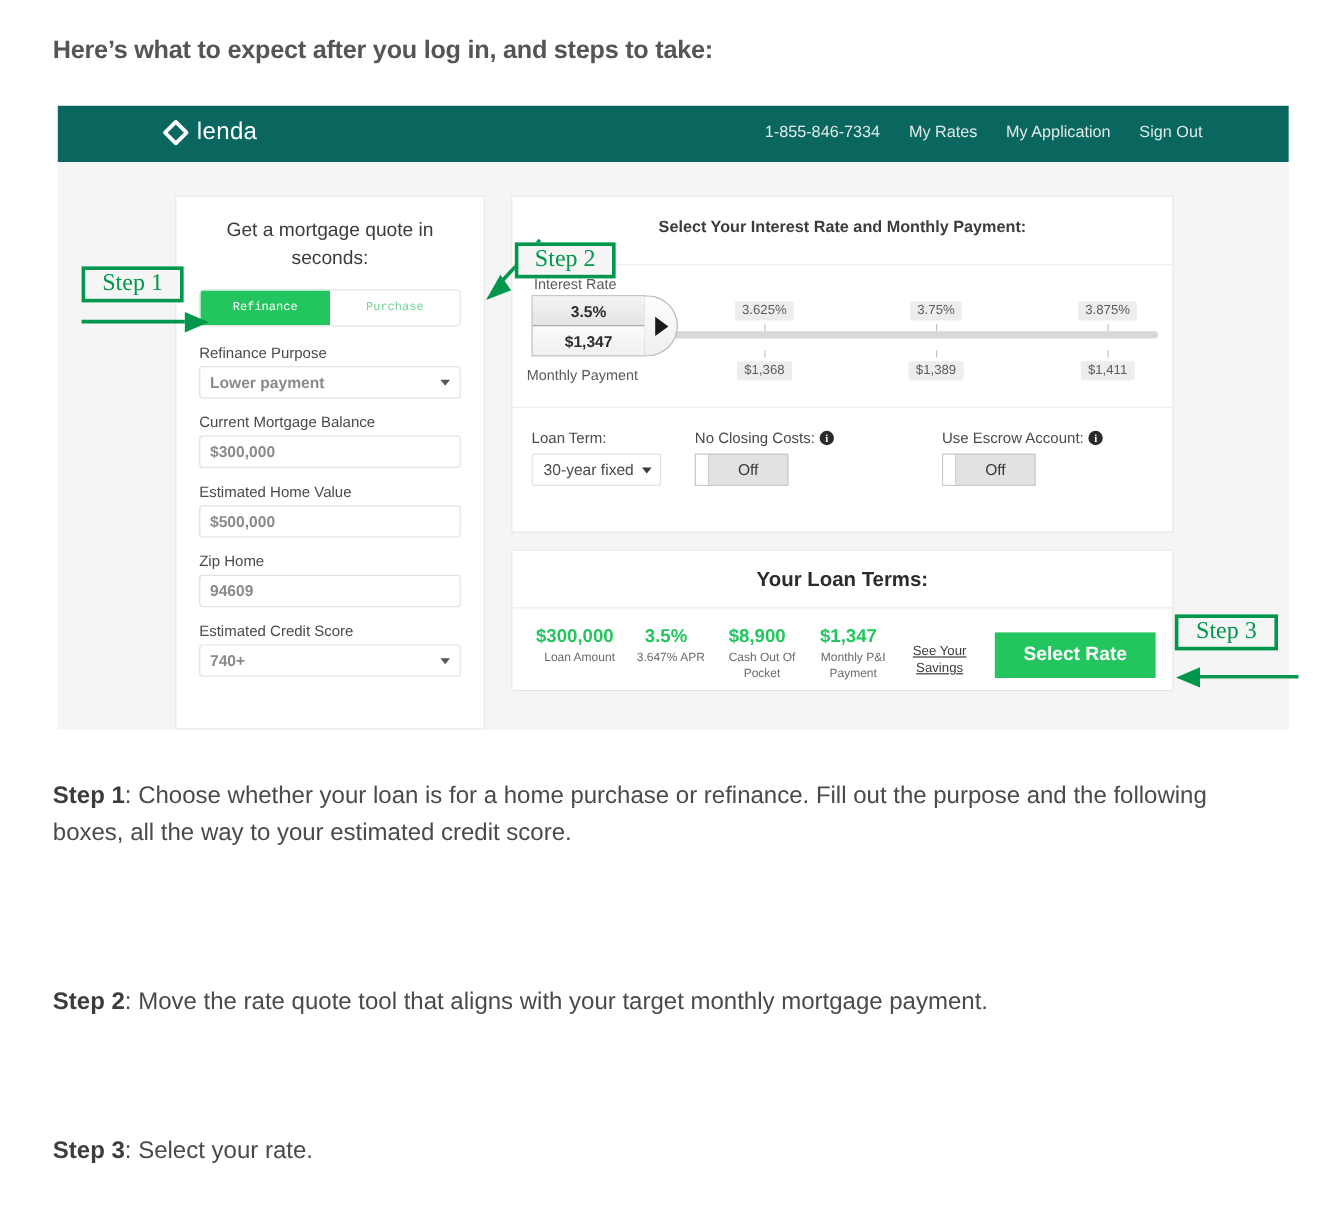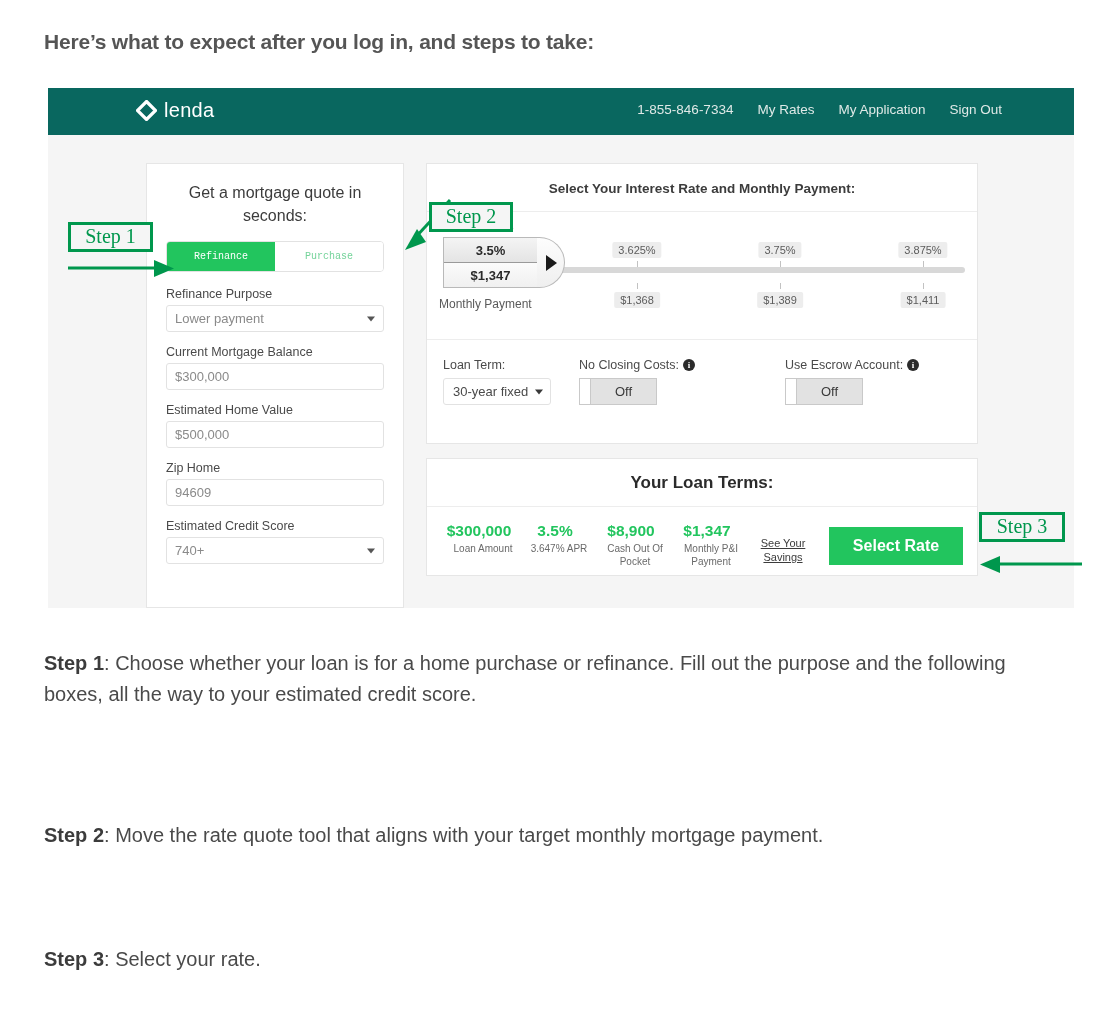--- a/index.html
+++ b/index.html
@@ -122,20 +122,21 @@
     height: 27px;
     border: 1px solid #e2e2e2;
     border-radius: 3px;
     background: #ffffff;
     display: flex;
     align-items: center;
     padding: 0 8px;
     font-size: 13px;
     color: #8a8a8a;
     margin-bottom: 13px;
+    font-weight: bold;
   }
   .caret {
     position: absolute;
     right: 8px;
     top: 50%;
     transform: translateY(-50%);
     width: 0; height: 0;
     border-left: 4px solid transparent;
     border-right: 4px solid transparent;
     border-top: 5px solid #555555;
@@ -149,21 +150,21 @@
     width: 552px;
     height: 281px;
     background: #ffffff;
     border: 1px solid #e6e6e6;
   }
   .card-title {
     text-align: center;
     font-size: 13.5px;
     font-weight: bold;
     color: #3c3c3c;
-    padding: 17px 0 15px 0;
+    padding: 17px 0 24px 0;
     border-bottom: 1px solid #ededed;
   }
 
   .slider-region {
     position: relative;
     height: 120px;
   }
   .slider-cap-label {
     position: absolute;
     font-size: 12px;

